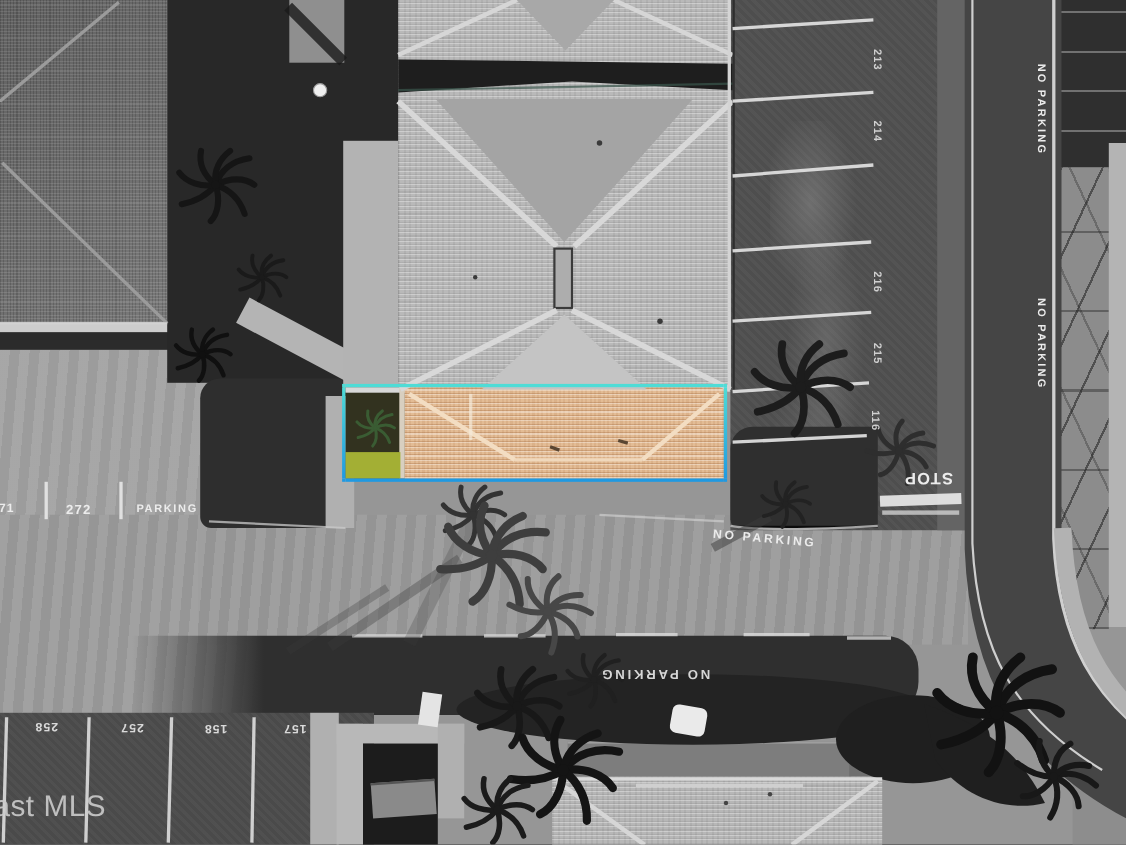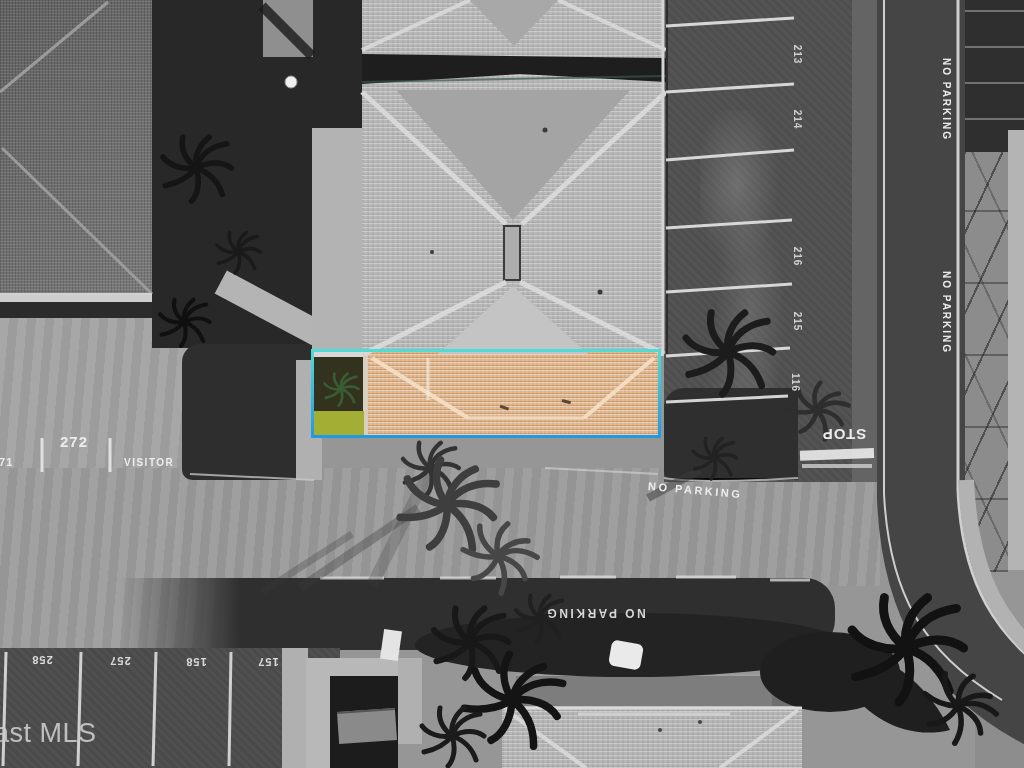--- a/index.html
+++ b/index.html
@@ -237,22 +237,22 @@
     </g>
 
     <g>
       <circle cx="291" cy="82" r="6" fill="#efefef" stroke="#999" stroke-width="1"></circle>
     </g>
   </svg>
 
   <div id="hl-border" class="a" style="left:311px;top:349px;width:344px;height:83px;"></div>
 
   <span class="txt" style="left:-8px;top:456px;font-size:11px;letter-spacing:1px;">271</span>
-  <span class="txt" style="left:60px;top:433px;font-size:15px;letter-spacing:1px;">272</span>
-  <span class="txt" style="left:124px;top:457px;font-size:10px;letter-spacing:1.5px;">VISITOR</span>
+  <span class="txt" style="left:60px;top:456px;font-size:12px;letter-spacing:1px;">272</span>
+  <span class="txt" style="left:124px;top:457px;font-size:10px;letter-spacing:1.5px;">PARKING</span>
 
   <span class="txt vnum" style="left:780px;top:49px;">213</span>
   <span class="txt vnum" style="left:780px;top:114px;">214</span>
   <span class="txt vnum" style="left:780px;top:251px;">216</span>
   <span class="txt vnum" style="left:780px;top:316px;">215</span>
   <span class="txt vnum" style="left:778px;top:377px;">116</span>
 
   <span class="txt bnum" style="left:22px;top:654px;">258</span>
   <span class="txt bnum" style="left:100px;top:655px;">257</span>
   <span class="txt bnum" style="left:176px;top:656px;">158</span>

